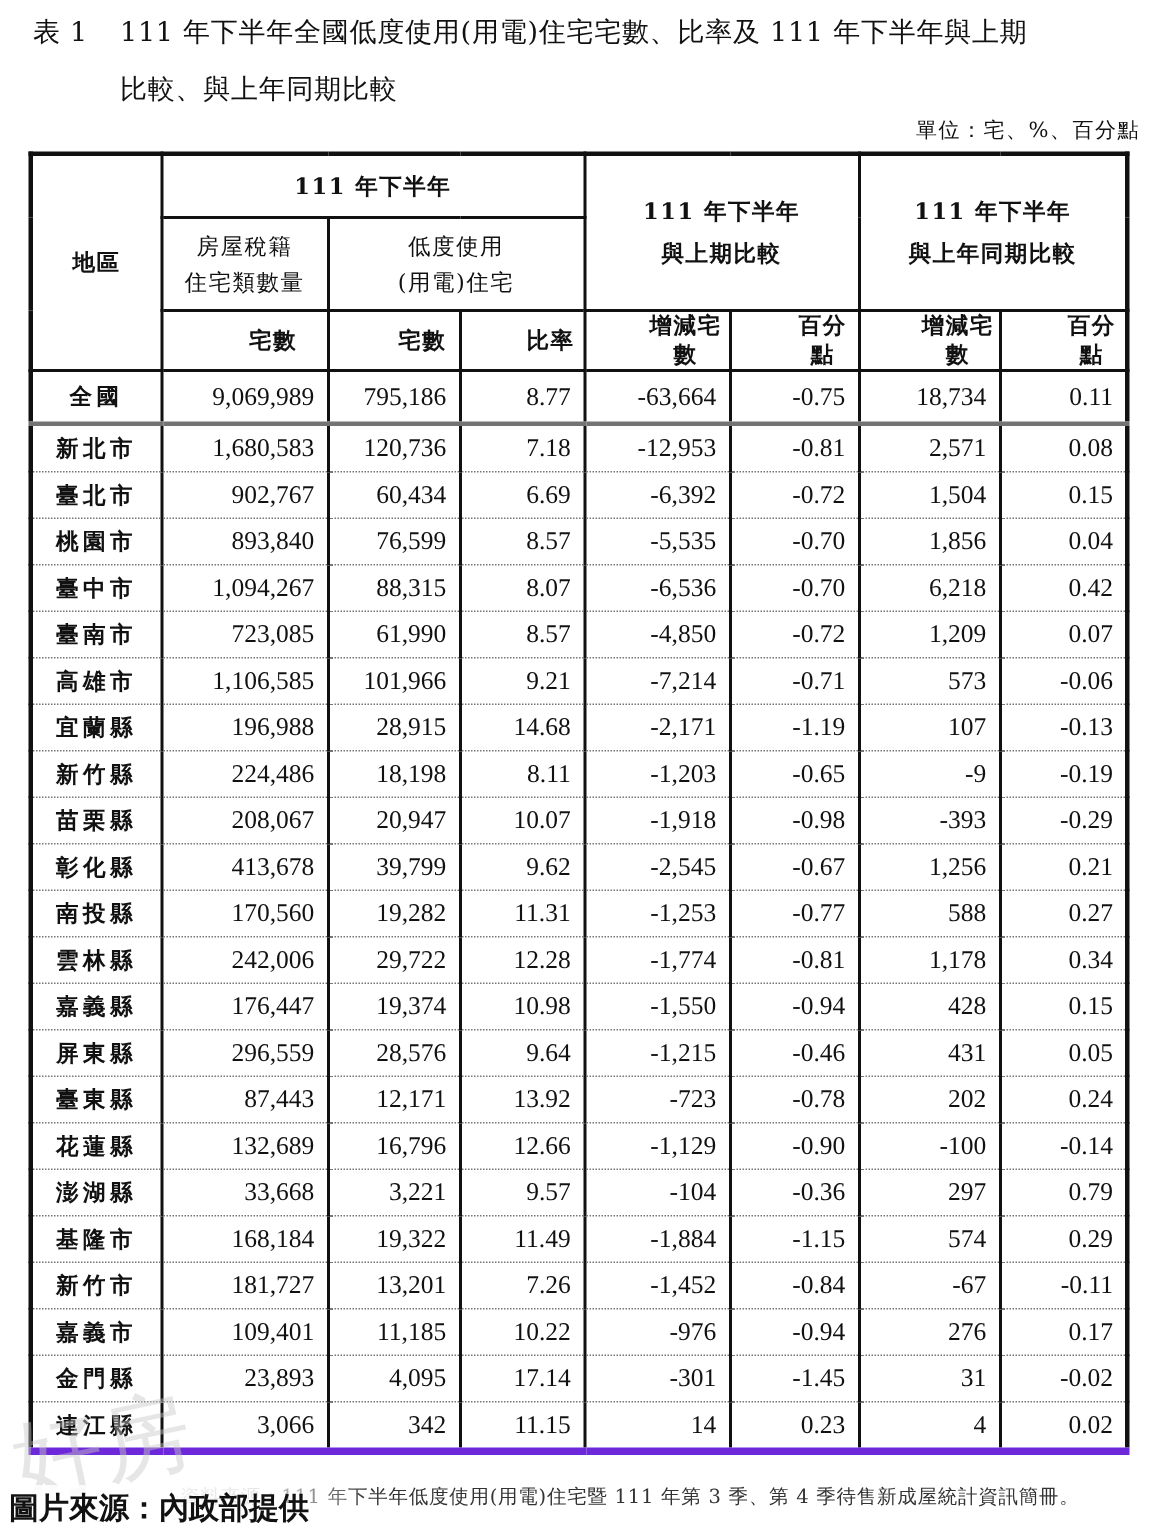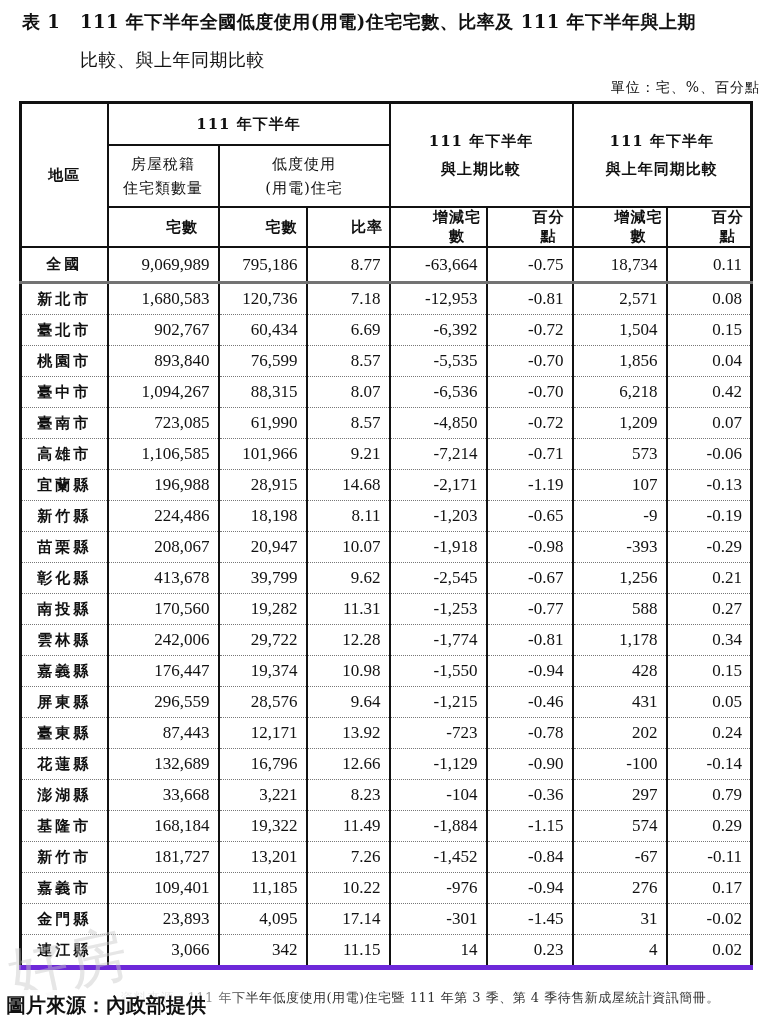--- a/index.html
+++ b/index.html
@@ -4,21 +4,21 @@
 <style>
   html, body { margin: 0; padding: 0; }
   body {
     width: 768px; height: 1024px; overflow: hidden;
     background: #ffffff; color: #111;
     font-family: "DejaVu Serif", "Liberation Serif", serif;
     position: relative;
   }
   .title {
     position: absolute; left: 22px; top: 10px;
-    font-size: 18px; font-weight: bold; line-height: 24px;
+    font-size: 18px; font-weight: normal; line-height: 24px;
     letter-spacing: 0.5px; white-space: nowrap;
   }
   .title .label { display: inline-block; width: 58px; }
   .title2 {
     position: absolute; left: 80px; top: 48px;
     font-size: 18px; font-weight: normal; line-height: 24px;
     letter-spacing: 0.5px;
   }
   .unit {
     position: absolute; right: 8px; top: 78px;
@@ -304,21 +304,21 @@
         <td>12.66</td>
         <td>-1,129</td>
         <td>-0.90</td>
         <td>-100</td>
         <td>-0.14</td>
       </tr>
       <tr>
         <td class="region">澎湖縣</td>
         <td>33,668</td>
         <td>3,221</td>
-        <td>8.23</td>
+        <td>9.57</td>
         <td>-104</td>
         <td>-0.36</td>
         <td>297</td>
         <td>0.79</td>
       </tr>
       <tr>
         <td class="region">基隆市</td>
         <td>168,184</td>
         <td>19,322</td>
         <td>11.49</td>

